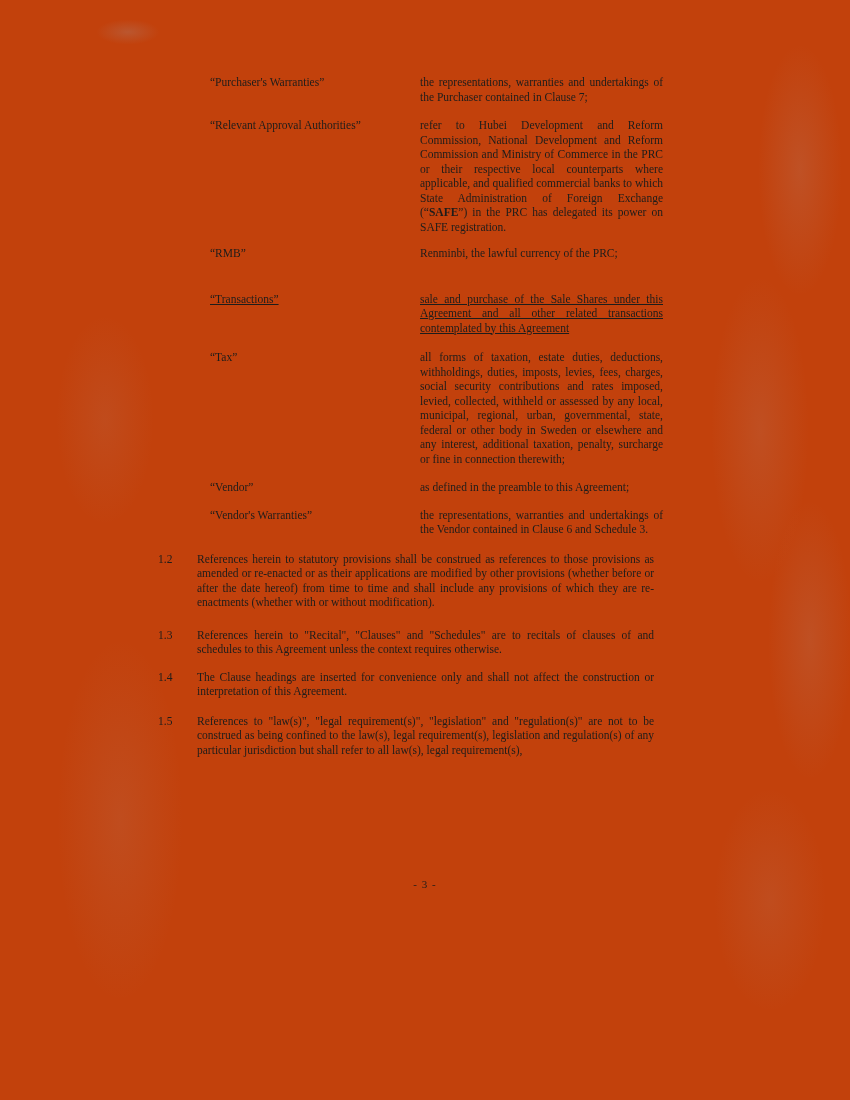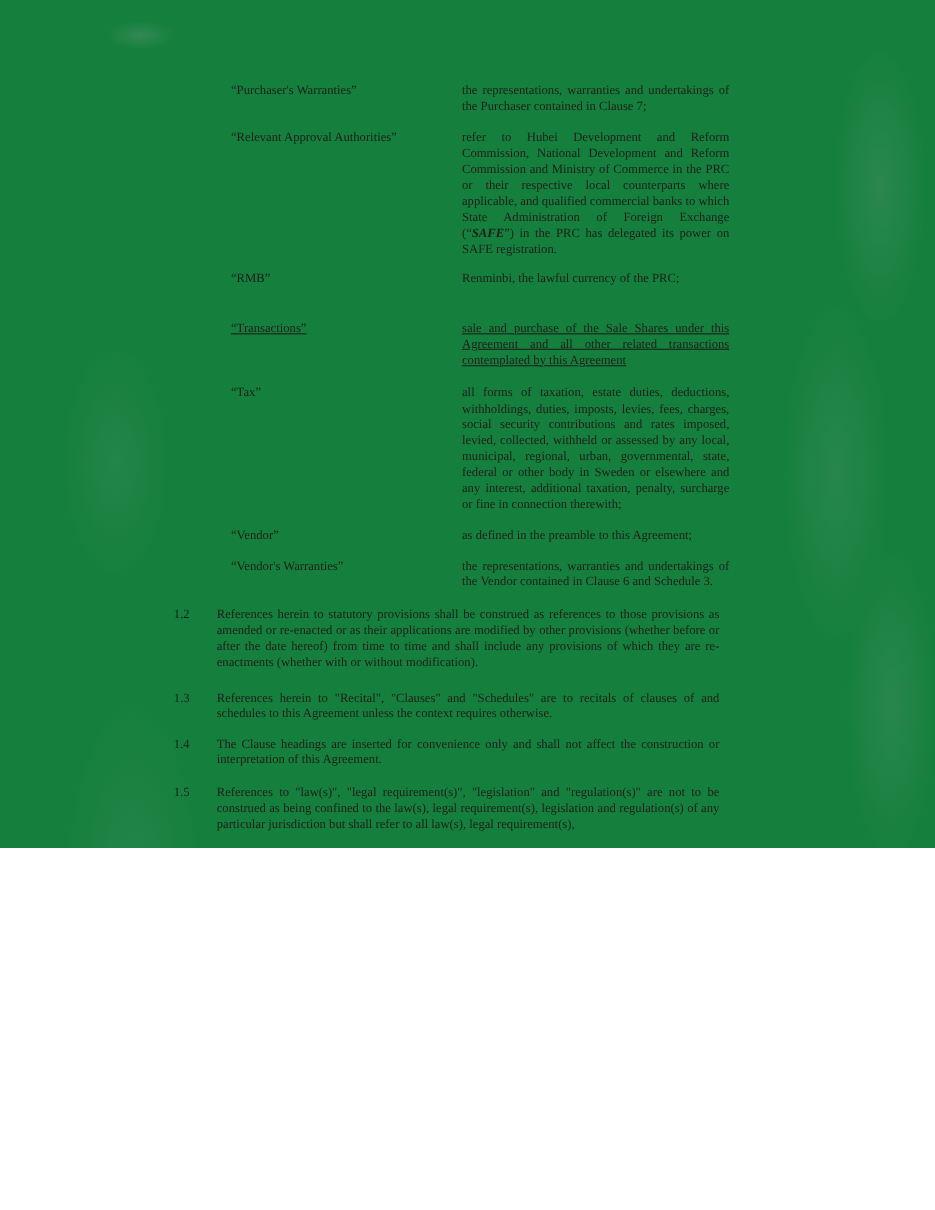--- a/index.html
+++ b/index.html
@@ -3,22 +3,22 @@
 <meta charset="utf-8">
 <style>
   html, body {
     margin: 0;
     padding: 0;
     background: #ffffff;
   }
   .page {
     position: relative;
     width: 850px;
-    height: 771px;
-    background: #15803d;
+    height: 1100px;
+    background: #c2410c;
     overflow: hidden;
     font-family: "Liberation Serif", "DejaVu Serif", serif;
     color: #1e1d1b;
     font-size: 11.5px;
     line-height: 14.5px;
   }
   
   .page::before {
     content: "";
     position: absolute;
@@ -44,21 +44,21 @@
   .def-row { display: flex; }
   .def-term { width: 210px; flex: none; text-align: left; }
   .def-text { width: 243px; flex: none; text-align: justify; }
   .def-row:nth-child(1) { margin-bottom: 14px; }
   .def-row:nth-child(2) { margin-bottom: 12px; }
   .def-row:nth-child(3) { margin-bottom: 12px; }
   .def-row:nth-child(4) { margin-bottom: 19px; }
   .def-row:nth-child(5) { margin-bottom: 15px; text-decoration: underline; }
   .def-row:nth-child(6) { margin-bottom: 14px; }
   .def-row:nth-child(7) { margin-bottom: 13px; }
-  .def-text b { font-weight: bold; font-style: italic; }
+  .def-text b { font-weight: bold; }
   
   .clause-list { margin-left: 158px; width: 496px; }
   .clause-row { display: flex; }
   .clause-num { width: 39px; flex: none; text-align: left; }
   .clause-text { width: 457px; flex: none; text-align: justify; }
   .clause-row:nth-child(1) { margin-bottom: 18px; }
   .clause-row:nth-child(2) { margin-bottom: 13px; }
   .clause-row:nth-child(3) { margin-bottom: 15px; }
   
   .page-number {

